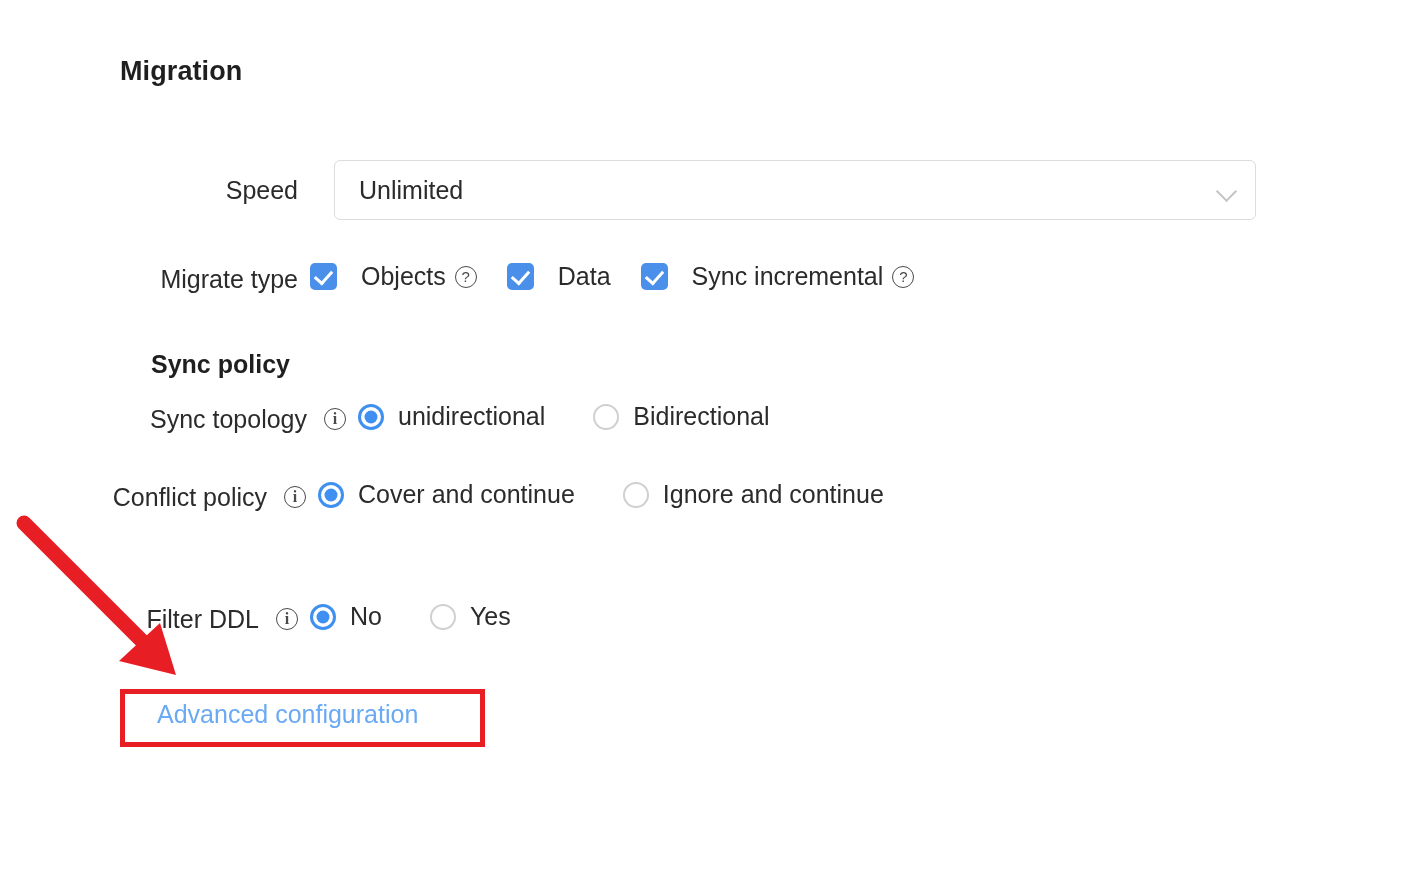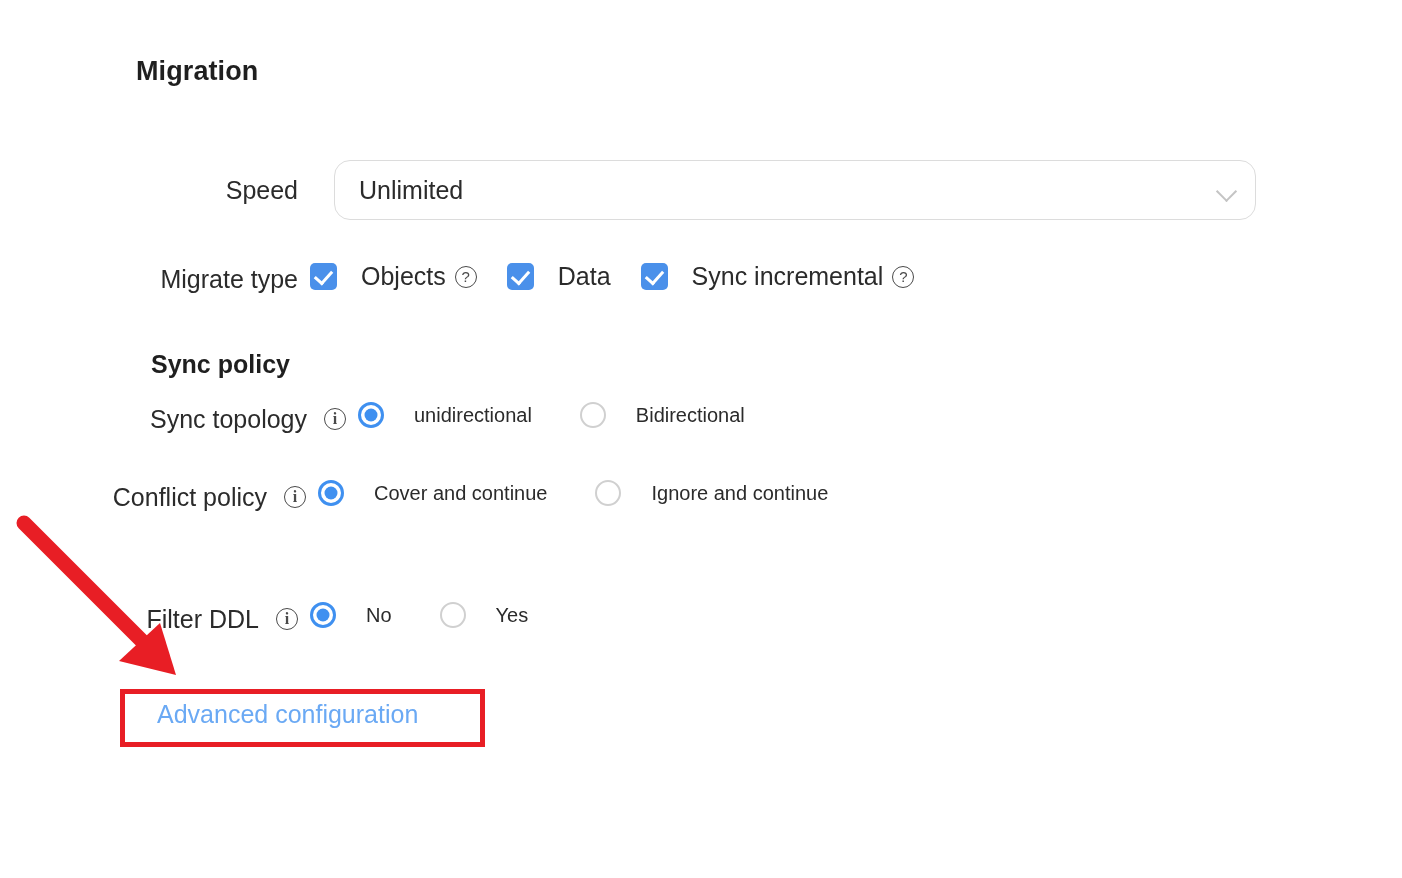--- a/index.html
+++ b/index.html
@@ -19,21 +19,20 @@
 
   
   .page-title {
     position: absolute;
     left: 120px;
     top: 56px;
     font-size: 27px;
     font-weight: bold;
     color: #1f1f1f;
     letter-spacing: 0.1px;
-    margin-left: 16px;
   }
 
   
   .form-row {
     position: absolute;
     display: flex;
     align-items: flex-start;
   }
   .row-label {
     width: 310px;
@@ -56,21 +55,21 @@
   }
 
   
   .row-speed { left: 0; top: 160px; gap: 24px; }
   .row-speed .row-label { height: 60px; }
   .select-box {
     width: 922px;
     height: 60px;
     box-sizing: border-box;
     border: 1px solid #dcdcdc;
-    border-radius: 16px;
+    border-radius: 6px;
     background: #fff;
     display: flex;
     align-items: center;
     justify-content: space-between;
     padding: 0 18px 0 24px;
   }
   .select-value {
     font-size: 25px;
     color: #2b2b2b;
   }
@@ -191,22 +190,22 @@
     position: absolute;
     left: 50%;
     top: 50%;
     transform: translate(-50%, -50%);
     width: 13px;
     height: 13px;
     border-radius: 50%;
     background: #3f90f0;
   }
   .radio-label {
-    font-size: 20px;
-    margin-left: 30px;
+    font-size: 25px;
+    margin-left: 14px;
     color: #2b2b2b;
     white-space: nowrap;
   }
 
   .row-sync-topology { left: 0; top: 402px; padding-left: 48px; }
   .row-sync-topology .row-label { height: 34px; }
 
   .row-conflict-policy { left: 8px; top: 480px; }
   .row-conflict-policy .row-label { height: 34px; }
   .row-conflict-policy .row-control {

